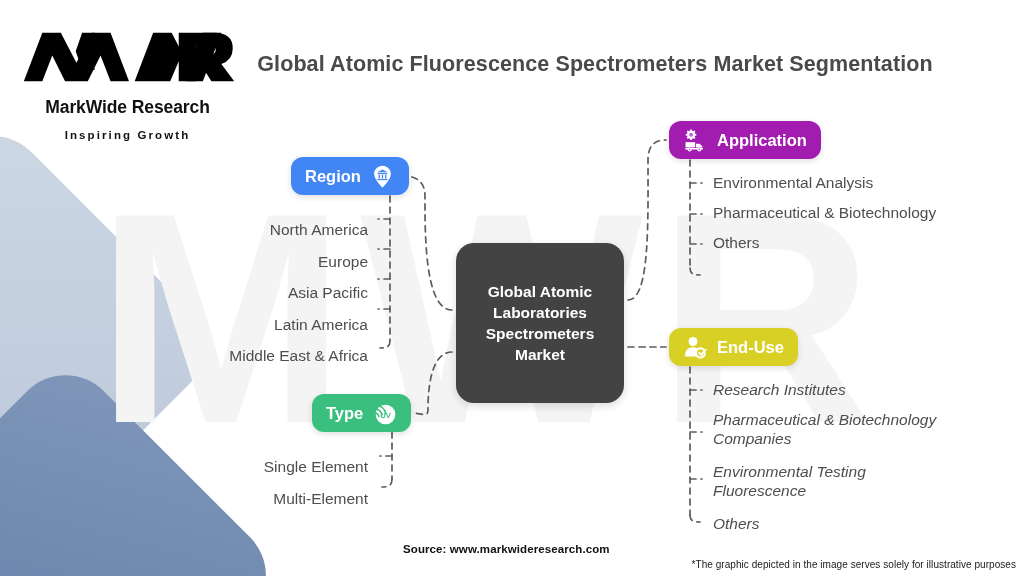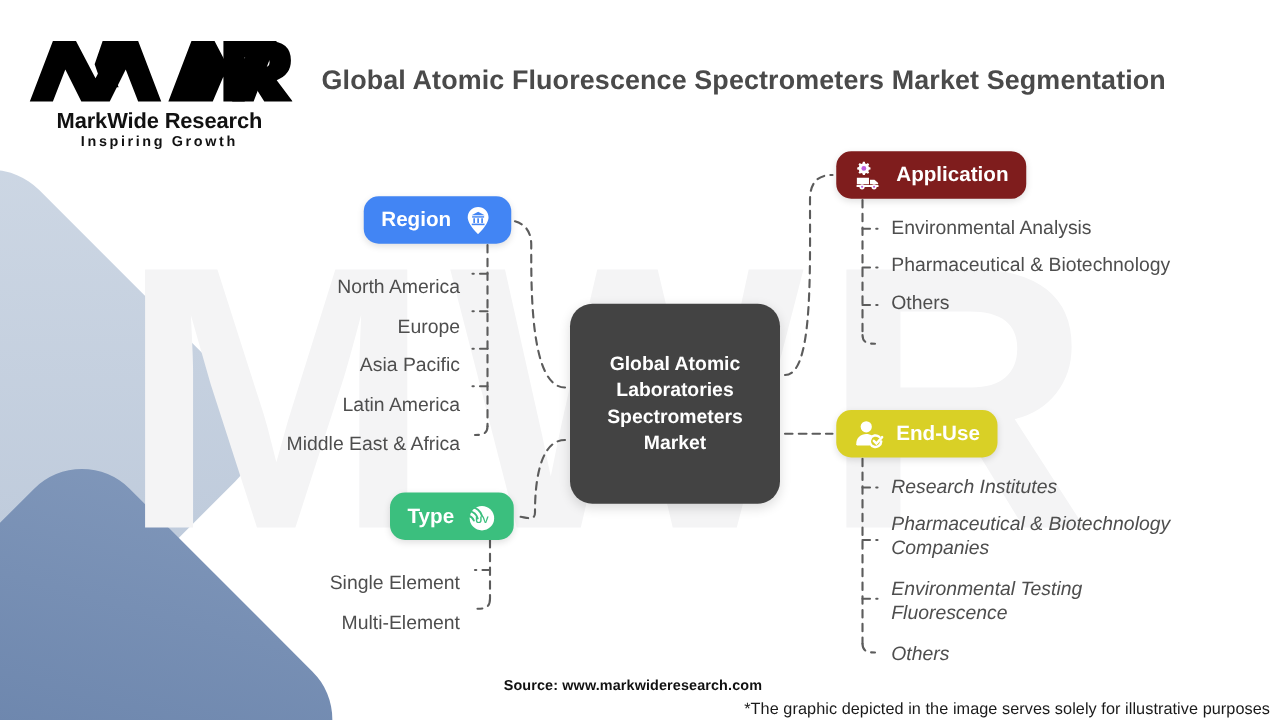--- a/index.html
+++ b/index.html
@@ -74,29 +74,29 @@
   .logo-mark {
     height: 54px;
     display: block;
     margin: 0 auto;
   }
   .logo-name {
     font-size: 17.5px;
     font-weight: 700;
     color: #111111;
     letter-spacing: -0.1px;
-    margin-top: 2px;
+    margin-top: 13px;
     font-family: "Liberation Sans", sans-serif;
   }
   .logo-tag {
     font-size: 11.5px;
     font-weight: 700;
     color: #111111;
     letter-spacing: 2.1px;
-    margin-top: 1px;
+    margin-top: 11px;
     font-family: "Liberation Sans", sans-serif;
   }
 
   
   .title {
     position: absolute;
     left: 250px;
     top: 52px;
     width: 690px;
     text-align: center;
@@ -159,21 +159,21 @@
     justify-content: center;
     width: 25px;
     height: 25px;
     flex: 0 0 auto;
   }
   .pill.icon-right .pill-icon { margin-left: 9px; }
   .pill.icon-left  .pill-icon { margin-right: 9px; }
 
   #pill-region      { left: 291px; top: 157px; background: #4285f4; }
   #pill-type        { left: 312px; top: 394px; background: #3bbf7e; }
-  #pill-application { left: 669px; top: 121px; background: #7f1d1d; }
+  #pill-application { left: 669px; top: 121px; background: #a21caf; }
   #pill-enduse      { left: 669px; top: 328px; background: #d9d026; }
 
   
   .leaf-list {
     position: absolute;
   }
   .leaf-list.right-align {
     text-align: right;
     margin-top: 12px;
   }
@@ -220,21 +220,21 @@
     top: 543px;
     font-size: 11.5px;
     font-weight: 700;
     color: #111111;
     letter-spacing: 0.1px;
   }
   .disclaimer {
     position: absolute;
     right: 8px;
     top: 559px;
-    font-size: 13px;
+    font-size: 10px;
     color: #1a1a1a;
     letter-spacing: 0.05px;
   }
 </style>
 </head>
 <body>
 
 <div id="canvas">
 
   <div class="deco-layer">

